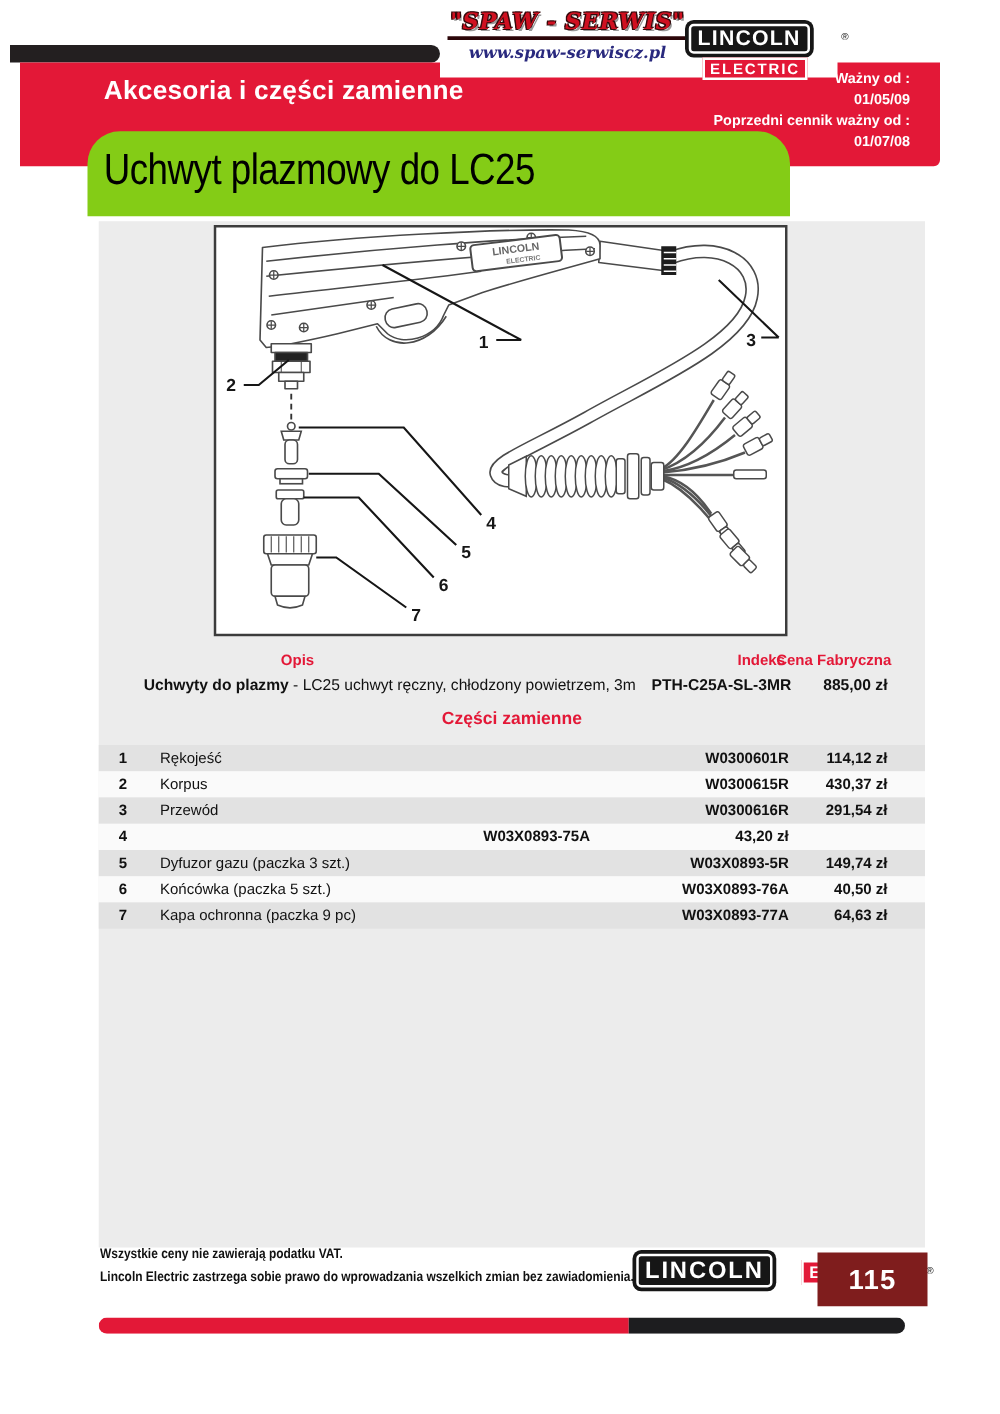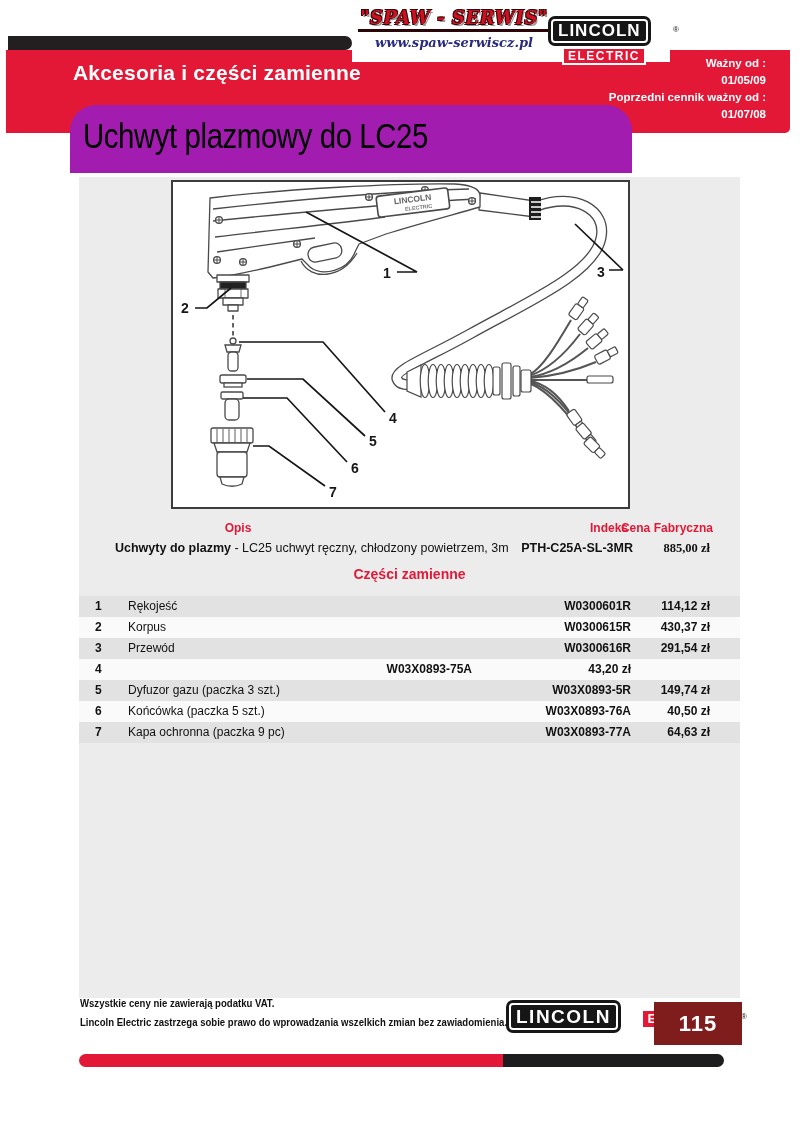--- a/index.html
+++ b/index.html
@@ -1,21 +1,21 @@
 <!DOCTYPE html>
 <html><head>
 <meta charset="utf-8">
 <style>
   html,body{margin:0;padding:0;background:#fff;}
   .page{position:relative;width:800px;height:1131px;background:#fff;overflow:hidden;
         font-family:"Liberation Sans",sans-serif;color:#111;}
 
   
   .black-bar{position:absolute;left:8px;top:36px;width:344px;height:14px;background:#231f20;border-radius:0 8px 8px 0;}
-  .red-band{position:absolute;left:6px;top:50px;width:736px;height:83px;background:#e31837;border-bottom-right-radius:5px;padding-left:48px;}
+  .red-band{position:absolute;left:16px;top:50px;width:736px;height:83px;background:#e31837;border-bottom-right-radius:5px;}
   .band-title{position:absolute;left:67px;top:11px;color:#fff;font-size:21px;font-weight:bold;letter-spacing:.2px;white-space:nowrap;}
   .validity{position:absolute;right:24px;top:5px;width:230px;text-align:right;color:#fff;font-size:11.5px;font-weight:bold;line-height:17px;}
 
   .logo-panel{position:absolute;left:352px;top:0;width:318px;height:62px;background:#fff;}
   .spaw{position:absolute;left:2px;top:7px;width:200px;text-align:center;}
   .spaw-title{font-family:"DejaVu Serif",serif;font-style:italic;font-weight:bold;font-size:18px;color:#cf1020;white-space:nowrap;
               text-shadow:-1px -1px 0 #35090b,1px -1px 0 #35090b,-1px 1px 0 #35090b,1.5px 1.5px 0 #9a9a9a;letter-spacing:.5px;}
   .spaw-rule{height:3px;background:#2b0508;margin:1px 4px 0 4px;}
   .spaw-url{margin-top:3px;font-family:"DejaVu Serif",serif;font-style:italic;font-weight:bold;font-size:13px;color:#29297e;}
 
@@ -24,39 +24,39 @@
   .lc-box{background:#161616;border-radius:7px;padding:3px;display:inline-block;}
   .lc-inner{display:block;border:2px solid #fff;border-radius:4px;padding:0 5px;color:#fff;font-weight:bold;font-size:17px;letter-spacing:1px;line-height:20px;}
   .lc-reg{position:absolute;top:9px;right:-9px;font-size:8px;color:#111;}
   .lc-tab{position:relative;margin:-3px 0 0 14px;background:#e31837;border:2px solid #fff;color:#fff;font-weight:bold;font-size:12px;
           letter-spacing:1.5px;line-height:14px;padding:0 4px;display:inline-block;}
   .lincoln-foot{left:506px;top:1000px;}
   .lincoln-foot .lc-inner{font-size:19px;line-height:23px;letter-spacing:1.5px;}
   .lincoln-foot .lc-tab{font-size:13.5px;line-height:16px;margin-left:16px;letter-spacing:2px;}
   .lincoln-foot .lc-reg{top:12px;right:-10px;}
 
-  .title-area{position:absolute;left:70px;top:105px;width:562px;height:68px;background:#a21caf;border-radius:26px 26px 0 0;text-decoration:underline;}
+  .title-area{position:absolute;left:70px;top:105px;width:562px;height:68px;background:#84cc16;border-radius:26px 26px 0 0;text-decoration:underline;}
   .page-title{position:absolute;left:13px;top:11px;font-size:35px;font-weight:400;color:#000;white-space:nowrap;
               transform:scaleX(.84);transform-origin:left center;letter-spacing:-.5px;}
 
   
   .panel{position:absolute;left:79px;top:177px;width:661px;height:821px;background:#ececec;}
   .drawing{position:absolute;left:92px;top:3px;width:455px;height:325px;background:#fff;border:2px solid #3c3c3c;}
   .drawing svg{display:block;width:100%;height:100%;}
 
   .hdr{position:absolute;top:344px;color:#e31837;font-weight:bold;font-size:12px;white-space:nowrap;}
   .hdr-opis{left:119px;width:80px;text-align:center;}
   .hdr-indeks{right:112px;}
   .hdr-cena{right:27px;}
 
   .product-row{position:absolute;top:364px;left:0;width:100%;height:18px;font-size:12.5px;}
   .prod-desc{position:absolute;left:20px;white-space:nowrap;margin-left:16px;}
   .prod-desc b{font-weight:bold;}
   .prod-idx{position:absolute;right:107px;font-weight:bold;white-space:nowrap;}
-  .prod-price{position:absolute;right:30px;font-weight:bold;white-space:nowrap;font-family:Liberation Serif, serif;}
+  .prod-price{position:absolute;right:30px;font-weight:bold;white-space:nowrap;}
 
   .section-title{position:absolute;top:389px;left:0;width:100%;text-align:center;color:#e31837;font-weight:bold;font-size:14px;}
 
   .parts{position:absolute;left:0;top:419px;width:661px;}
   .part-row{display:grid;grid-template-columns:14px 1fr 140px 60px;column-gap:19px;padding:0 30px 0 16px;height:21px;line-height:21px;font-size:12px;}
   .part-row:nth-child(odd){background:#e2e2e2;}
   .part-row:nth-child(even){background:#fafafa;}
   .c-no{font-weight:bold;}
   .c-name{white-space:nowrap;overflow:hidden;}
   .c-idx,.c-price{text-align:right;font-weight:bold;white-space:nowrap;}

